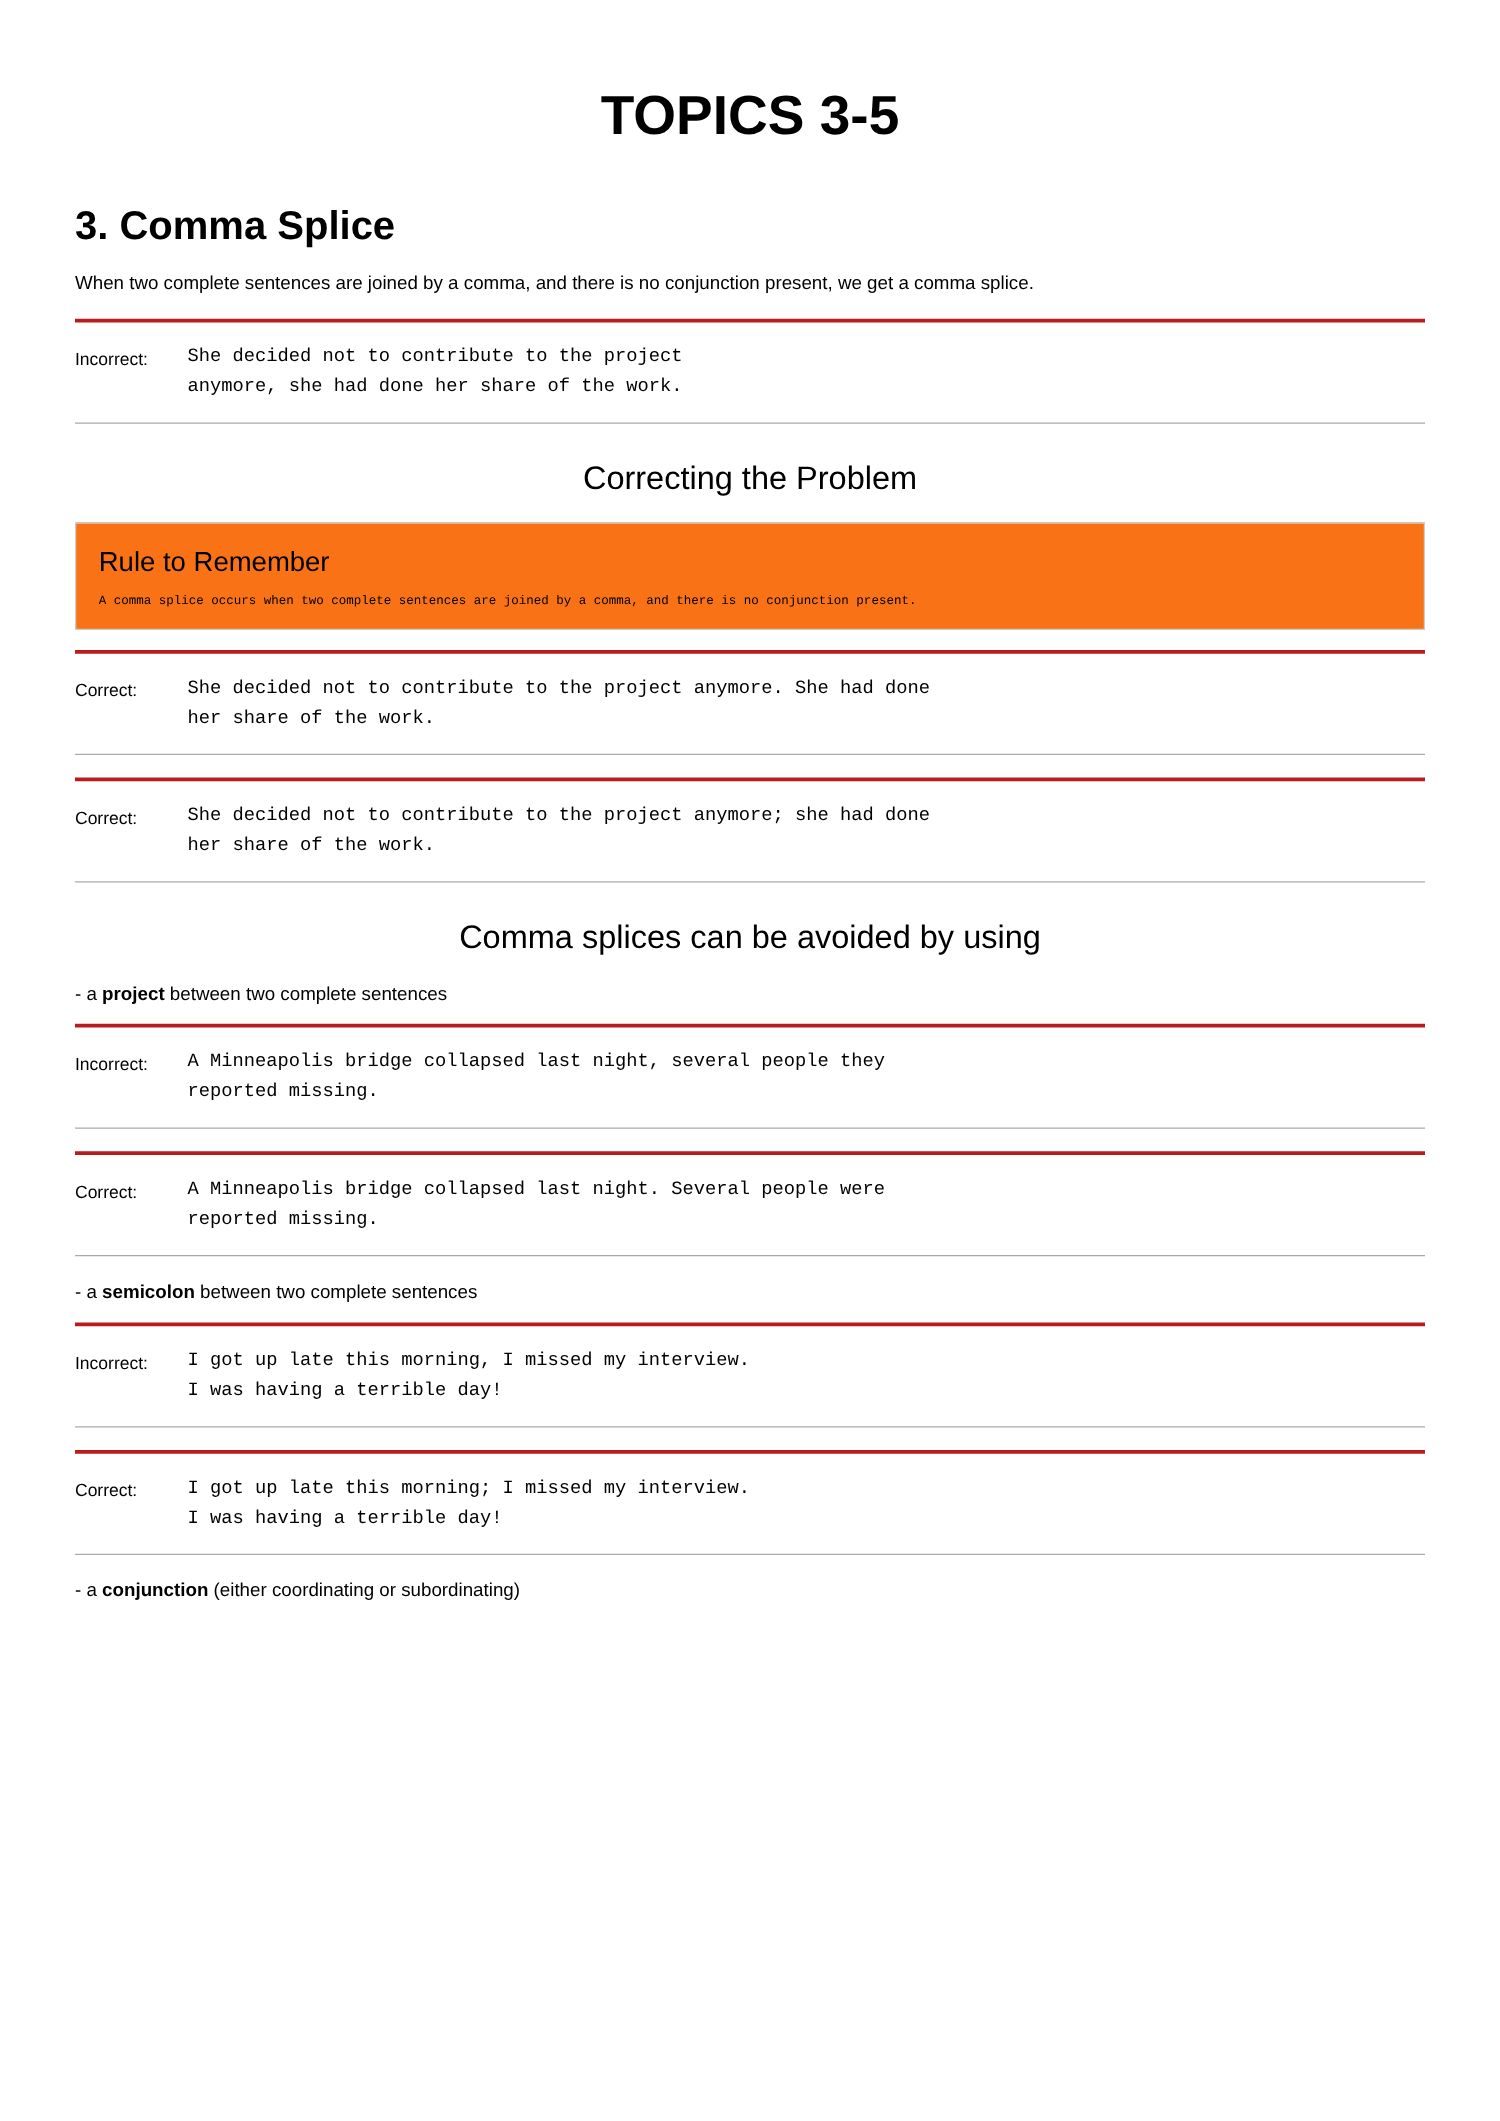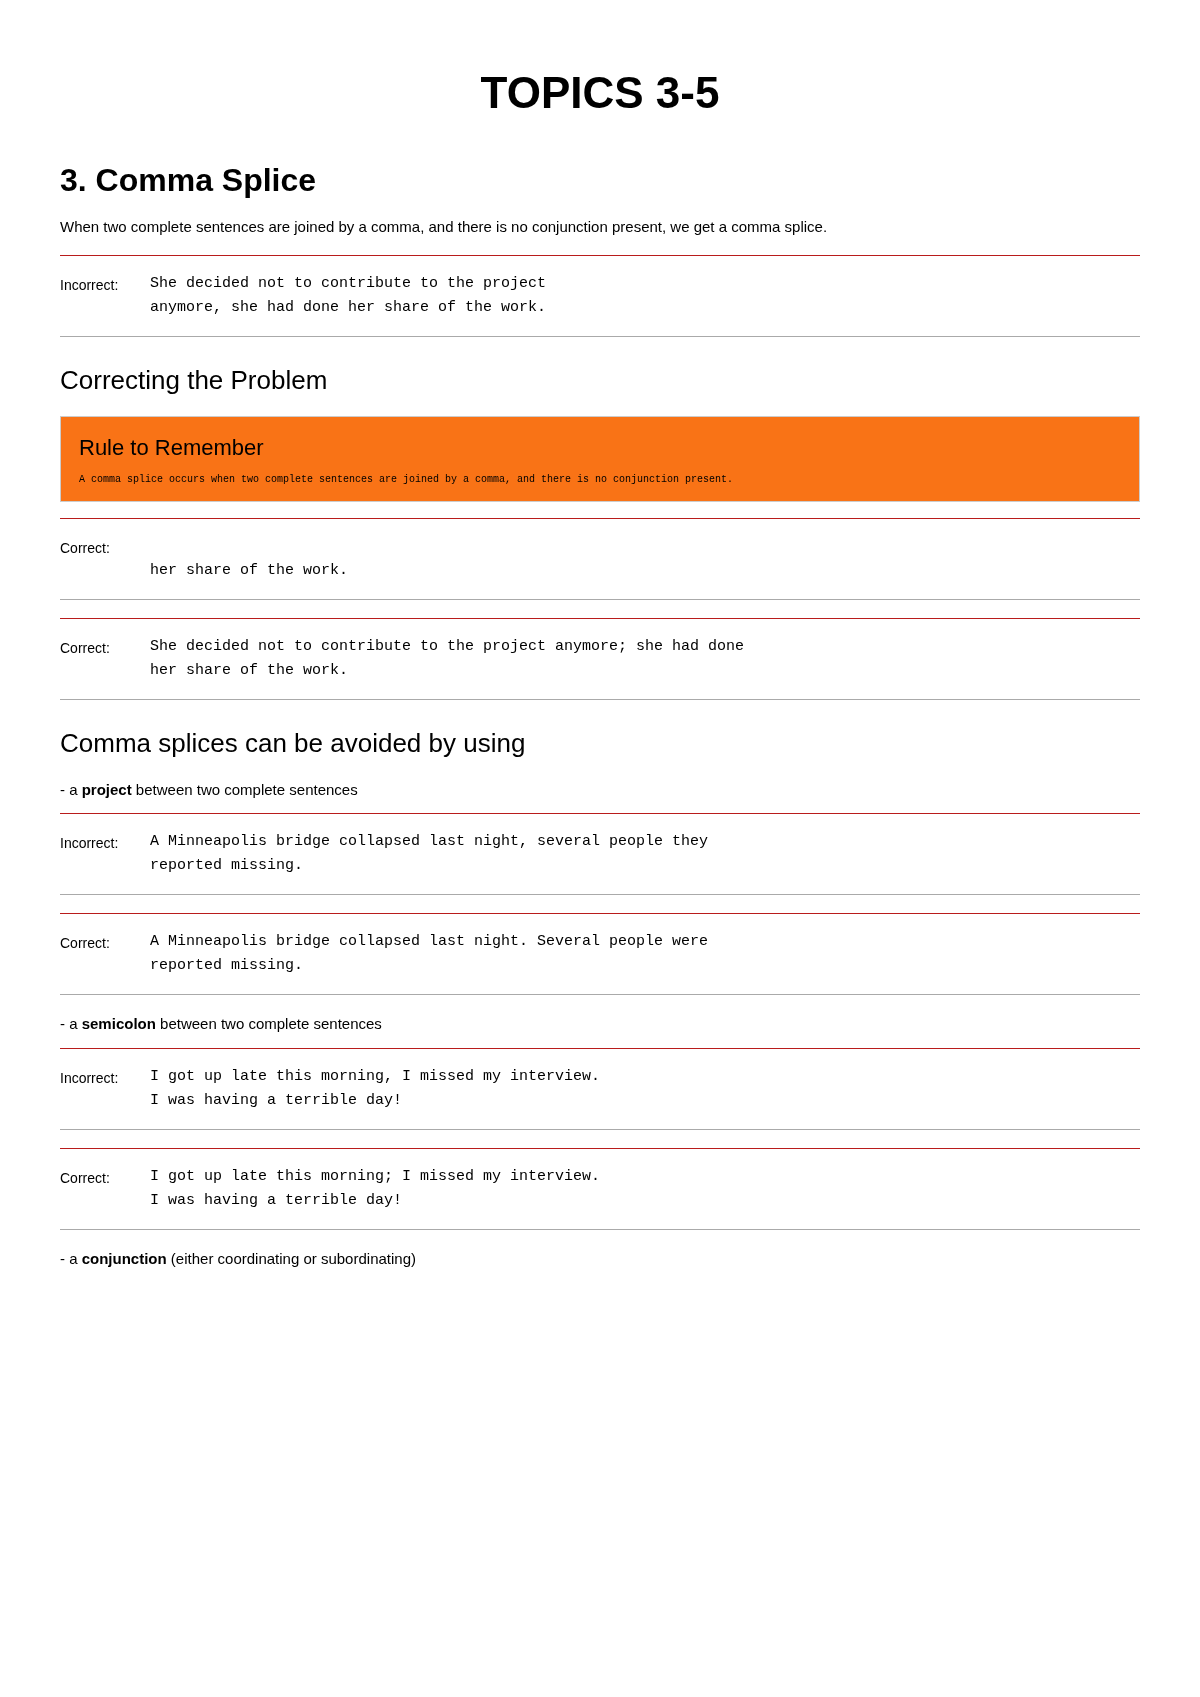--- a/index.html
+++ b/index.html
@@ -63,21 +63,21 @@
     }
 
     .body-text {
       font-family: Arial, Helvetica, sans-serif;
       font-size: 15px;
       line-height: 1.5;
       margin-bottom: 14px;
     }
 
     .code-block {
-      border-top: 1px solid #b91c1c;
+      border-top: 3px solid #b91c1c;
       border-bottom: 1px solid #aaaaaa;
       padding: 16px 0 16px 0;
       margin-bottom: 18px;
       font-family: 'Courier New', Courier, monospace;
       font-size: 15px;
       line-height: 1.6;
     }
 
     .code-block .label-row {
       display: flex;
@@ -102,20 +102,21 @@
 
     .code-block .code-text {
       font-family: 'Courier New', Courier, monospace;
       font-size: 15px;
       line-height: 1.6;
     }
 
     .section-divider {
       margin-top: 24px;
       margin-bottom: 16px;
+      text-align: center;
     }
 
     .bullet-text {
       font-family: Arial, Helvetica, sans-serif;
       font-size: 15px;
       margin-bottom: 12px;
       margin-top: 8px;
     }
 
     .bullet-text strong {
@@ -160,21 +161,21 @@
 
 <div class="rule-box">
   <div class="rule-title">Rule to Remember</div>
   <div class="rule-text">A comma splice occurs when two complete sentences are joined by a comma, and there is no conjunction present.</div>
 </div>
 
 <div class="code-block">
   <div class="label-row">
     <span class="label correct">Correct:</span>
     <span class="code-text">
-      <br>
+      <span>She decided not to contribute to the project anymore. She had done</span><br>
       <span>her share of the work.</span>
     </span>
   </div>
 </div>
 
 <div class="code-block">
   <div class="label-row">
     <span class="label correct">Correct:</span>
     <span class="code-text">
       <span>She decided not to contribute to the project anymore; she had done</span><br>

